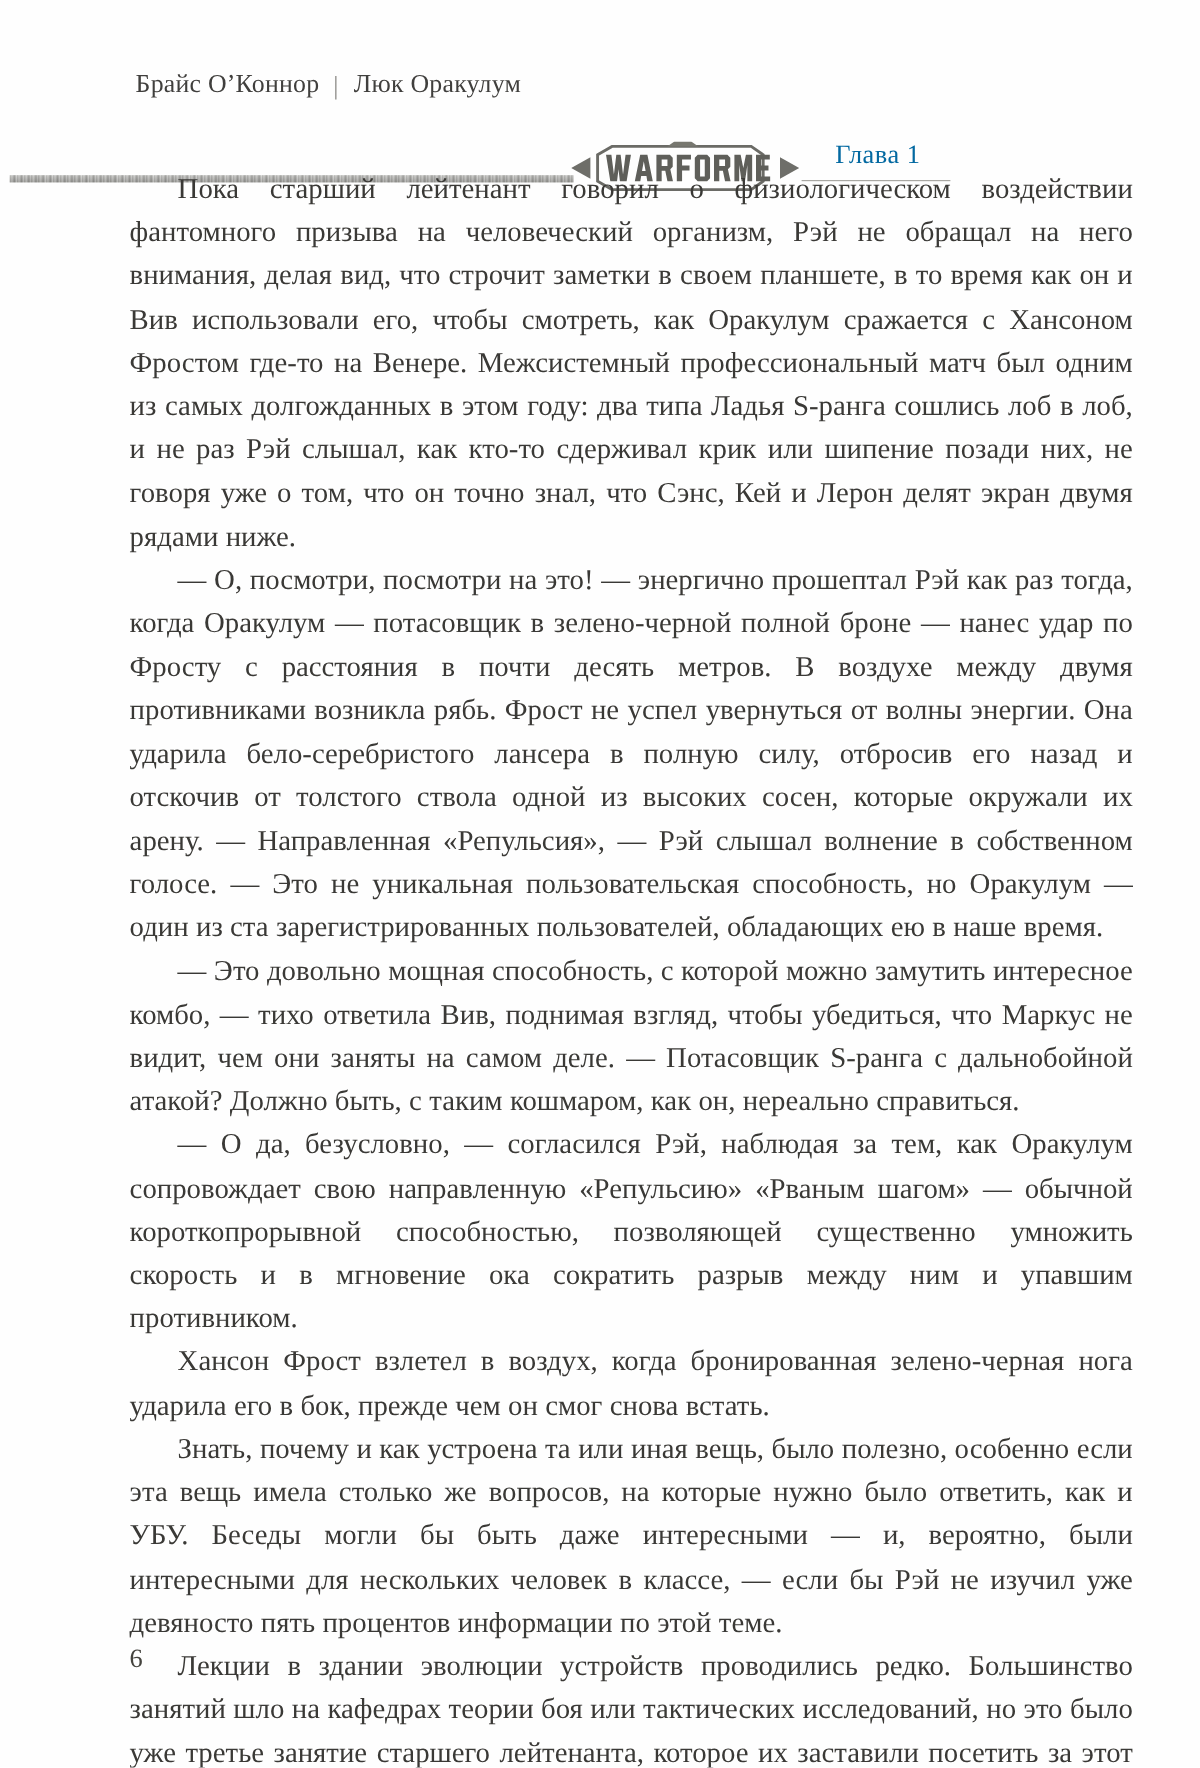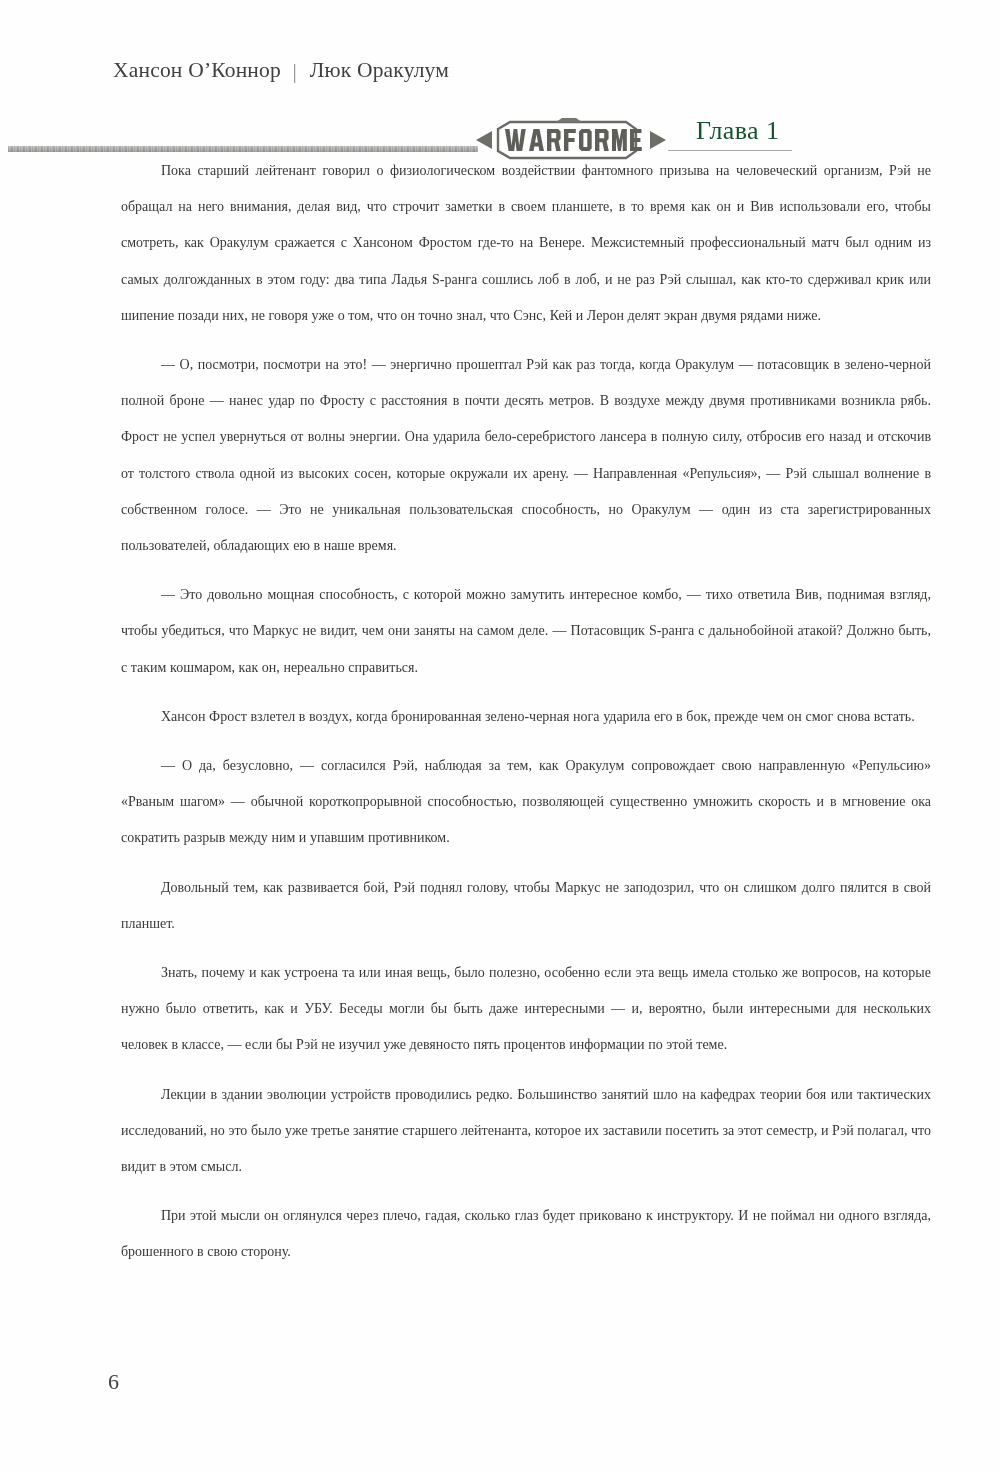--- a/index.html
+++ b/index.html
@@ -91,36 +91,36 @@
     width: 190px;
     height: 44px;
   }
   .logo-wrap svg { display: block; }
 
   
   .chapter-label {
     position: absolute;
     left: 696px;
     top: 58px;
-    font-size: 26px;
-    color: #14532d;
+    font-size: 22px;
+    color: #0369a1;
     letter-spacing: 0.4px;
     white-space: nowrap;
   }
 
   
   .body-col {
     position: absolute;
     left: 108px;
     top: 140px;
     width: 836px;
   }
   .para {
-    margin: 13px;
-    font-size: 14px;
+    margin: 0;
+    font-size: 24px;
     line-height: 36.2px;
     text-align: justify;
     text-indent: 40px;
     color: #3a3936;
     hyphens: auto;
     -webkit-hyphens: auto;
     word-spacing: 0.1px;
   }
 
   
@@ -133,21 +133,21 @@
   }
 </style>
 </head>
 <body>
 
 <div class="page">
 
   <div class="runhead">
 
     <div class="runhead-authors">
-      <span>Хансон О’Коннор</span>
+      <span>Брайс О’Коннор</span>
       <span class="runhead-sep">|</span>
       <span>Люк Оракулум</span>
     </div>
 
     <div class="rule-thick"></div>
     <div class="rule-thin"></div>
 
     <div class="logo-wrap">
       <svg width="190" height="44" viewBox="0 0 190 44">
 
@@ -192,23 +192,22 @@
       </svg>
     </div>
 
     <div class="chapter-label">Глава 1</div>
   </div>
 
   <div class="body-col">
     <p class="para">Пока старший лейтенант говорил о физиологическом воздействии фантомного призыва на человеческий организм, Рэй не обращал на него внимания, делая вид, что строчит заметки в своем планшете, в то время как он и Вив использовали его, чтобы смотреть, как Оракулум сражается с Хансоном Фростом где-то на Венере. Межсистемный профессиональный матч был одним из самых долгожданных в этом году: два типа Ладья S-ранга сошлись лоб в лоб, и не раз Рэй слышал, как кто-то сдерживал крик или шипение позади них, не говоря уже о том, что он точно знал, что Сэнс, Кей и Лерон делят экран двумя рядами ниже.</p>
     <p class="para">— О, посмотри, посмотри на это! — энергично прошептал Рэй как раз тогда, когда Оракулум — потасовщик в зелено-черной полной броне — нанес удар по Фросту с расстояния в почти десять метров. В воздухе между двумя противниками возникла рябь. Фрост не успел увернуться от волны энергии. Она ударила бело-серебристого лансера в полную силу, отбросив его назад и отскочив от толстого ствола одной из высоких сосен, которые окружали их арену. — Направленная «Репульсия», — Рэй слышал волнение в собственном голосе. — Это не уникальная пользовательская способность, но Оракулум — один из ста зарегистрированных пользователей, обладающих ею в наше время.</p>
     <p class="para">— Это довольно мощная способность, с которой можно замутить интересное комбо, — тихо ответила Вив, поднимая взгляд, чтобы убедиться, что Маркус не видит, чем они заняты на самом деле. — Потасовщик S-ранга с дальнобойной атакой? Должно быть, с таким кошмаром, как он, нереально справиться.</p>
+    <p class="para">— О да, безусловно, — согласился Рэй, наблюдая за тем, как Оракулум сопровождает свою направленную «Репульсию» «Рваным шагом» — обычной короткопрорывной способностью, позволяющей существенно умножить скорость и в мгновение ока сократить разрыв между ним и упавшим противником.</p>
     <p class="para">Хансон Фрост взлетел в воздух, когда бронированная зелено-черная нога ударила его в бок, прежде чем он смог снова встать.</p>
-    <p class="para">— О да, безусловно, — согласился Рэй, наблюдая за тем, как Оракулум сопровождает свою направленную «Репульсию» «Рваным шагом» — обычной короткопрорывной способностью, позволяющей существенно умножить скорость и в мгновение ока сократить разрыв между ним и упавшим противником.</p>
-    <p class="para">Довольный тем, как развивается бой, Рэй поднял голову, чтобы Маркус не заподозрил, что он слишком долго пялится в свой планшет.</p>
     <p class="para">Знать, почему и как устроена та или иная вещь, было полезно, особенно если эта вещь имела столько же вопросов, на которые нужно было ответить, как и УБУ. Беседы могли бы быть даже интересными — и, вероятно, были интересными для нескольких человек в классе, — если бы Рэй не изучил уже девяносто пять процентов информации по этой теме.</p>
     <p class="para">Лекции в здании эволюции устройств проводились редко. Большинство занятий шло на кафедрах теории боя или тактических исследований, но это было уже третье занятие старшего лейтенанта, которое их заставили посетить за этот семестр, и Рэй полагал, что видит в этом смысл.</p>
     <p class="para">При этой мысли он оглянулся через плечо, гадая, сколько глаз будет приковано к инструктору. И не поймал ни одного взгляда, брошенного в свою сторону.</p>
   </div>
 
   <div class="folio">6</div>
 
 </div>
 
 </body></html>

